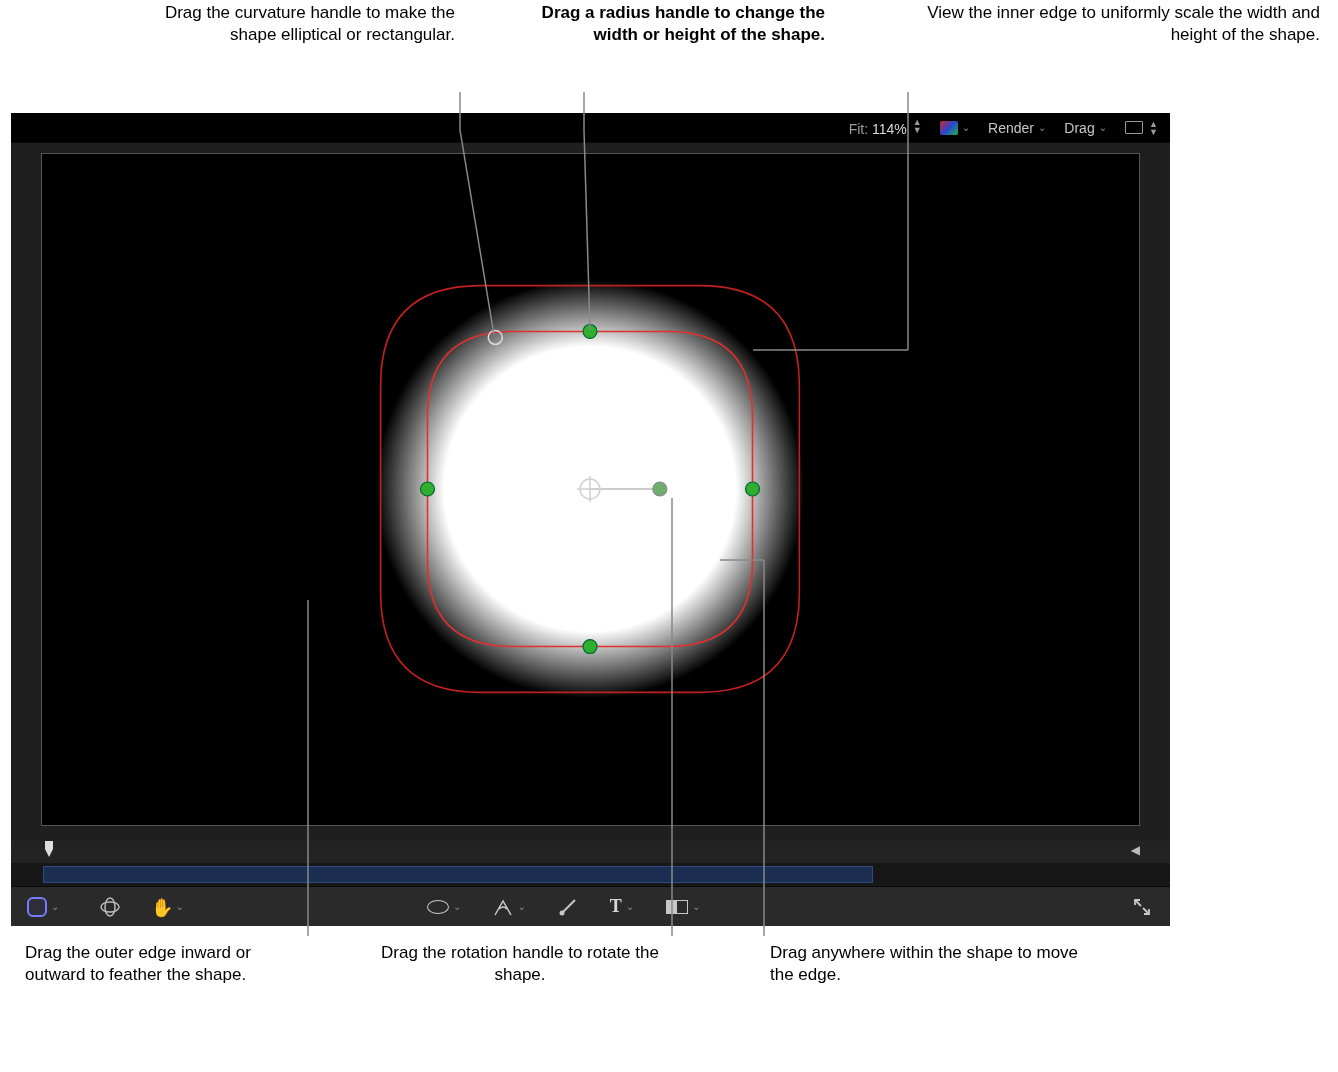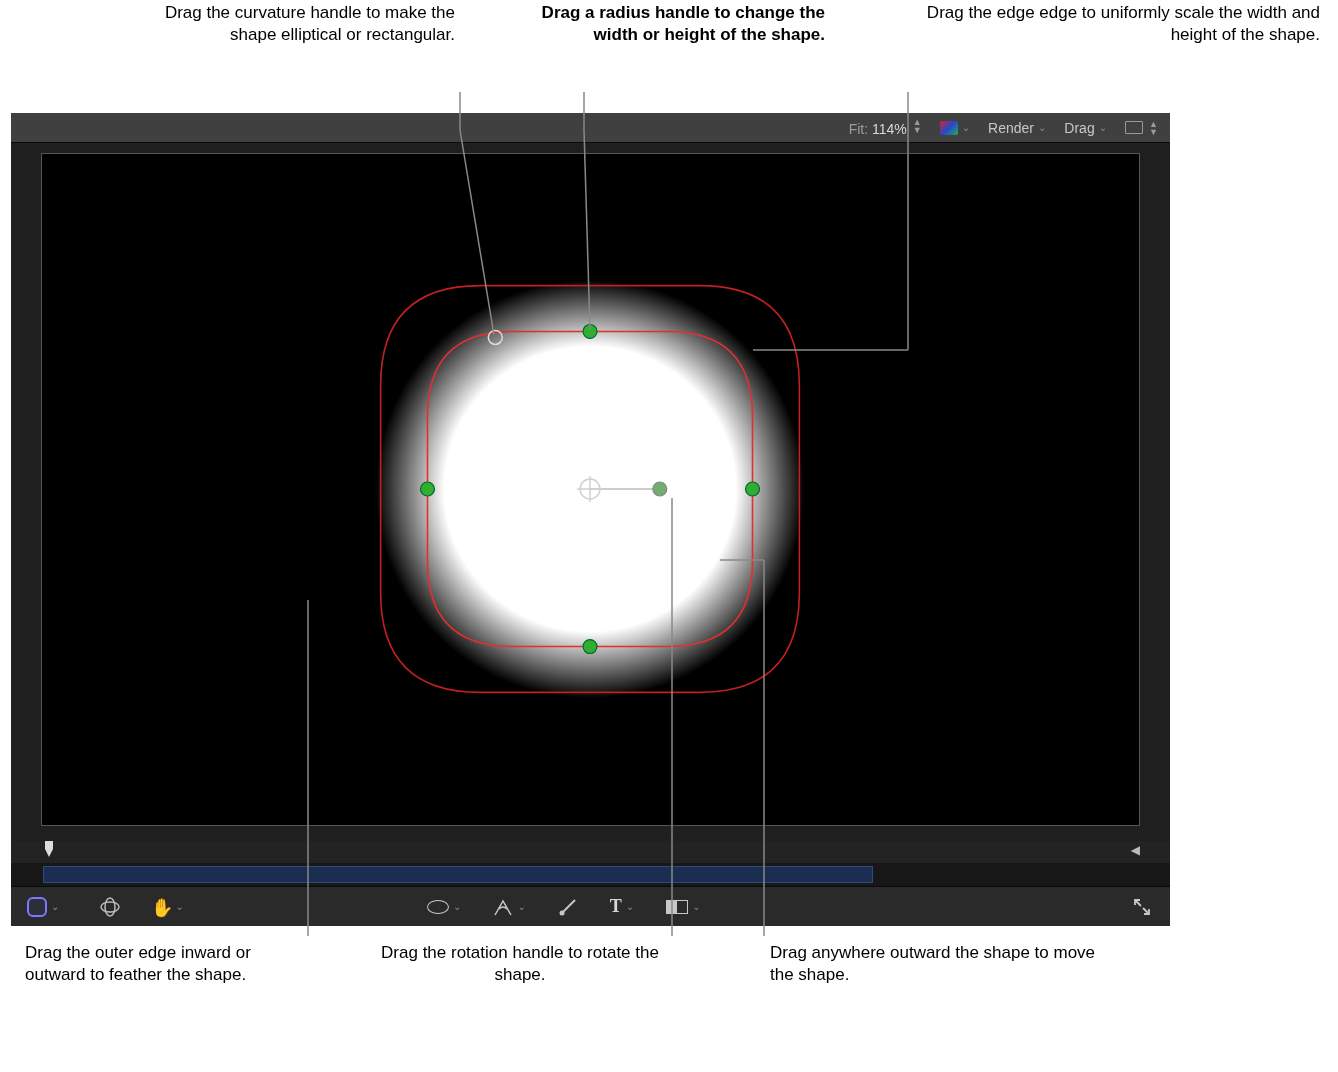--- a/index.html
+++ b/index.html
@@ -5,21 +5,21 @@
   * { margin: 0; padding: 0; box-sizing: border-box; }
   body { font-family: -apple-system, "Helvetica Neue", Arial, sans-serif; background: #fff; width: 1338px; height: 1072px; position: relative; overflow: hidden; }
 
   .callout { position: absolute; font-size: 17px; line-height: 1.3; color: #000; }
   .callout.top { text-align: right; }
   .callout.bottom-right { text-align: left; }
   .callout.bottom-left { text-align: left; }
   .callout.bottom-center { text-align: center; }
 
   .app { position: absolute; left: 11px; top: 113px; width: 1159px; height: 813px; background: #1f1f1f; font-size: 14px; color: #bfbfbf; }
-  .topbar { height: 30px; background: #404040; display: flex; align-items: center; justify-content: flex-end; gap: 18px; padding: 0 12px; border-bottom: 1px solid #0a0a0a; }
+  .topbar { height: 30px; background: #000000; display: flex; align-items: center; justify-content: flex-end; gap: 18px; padding: 0 12px; border-bottom: 1px solid #0a0a0a; }
   .fit-label { color: #9c9c9c; }
   .zoom-val { color: #d8d8d8; }
   .updown { display: inline-block; font-size: 9px; line-height: 8px; color: #9c9c9c; margin-left: 2px; vertical-align: 1px; }
   .menu-item { display: inline-flex; align-items: center; gap: 4px; color: #c7c7c7; cursor: pointer; }
   .chev { font-size: 10px; color: #8a8a8a; }
   .swatch { width: 18px; height: 14px; background: linear-gradient(135deg,#d12626,#2647d1,#24b14f); border-radius: 2px; display: inline-block; }
   .monitor-icon { width: 18px; height: 13px; border: 1px solid #999; border-radius: 1px; display: inline-block; position: relative; }
 
   .canvas-frame { position: absolute; left: 30px; top: 40px; right: 30px; bottom: 100px; border: 1px solid #555; background: #000; }
   .canvas-svg { width: 100%; height: 100%; display: block; }
@@ -47,21 +47,21 @@
   .ico-text { font-weight: 600; font-family: Georgia, serif; font-size: 18px; color: #d6d6d6; }
   .ico-mask { width: 22px; height: 14px; border: 1.5px solid #c7c7c7; background: linear-gradient(90deg,#c7c7c7 50%, transparent 50%); }
 
   .leader { position: absolute; pointer-events: none; }
 </style>
 </head>
 <body>
 
 <div class="callout top" style="left:160px; top:2px; width:295px;">Drag the curvature handle to make the shape elliptical or rectangular.</div>
 <div class="callout top" style="left:495px; top:2px; width:330px;font-weight:bold;">Drag a radius handle to change the width or height of the shape.</div>
-<div class="callout top" style="left:900px; top:2px; width:420px;">Drag the edge edge to uniformly scale the width and height of the shape.</div>
+<div class="callout top" style="left:900px; top:2px; width:420px;">View the inner edge to uniformly scale the width and height of the shape.</div>
 
 <div class="app">
   <div class="topbar">
     <span>
       <span class="fit-label">Fit:</span>
       <span class="zoom-val">114%</span>
       <span class="updown">▲<br>▼</span>
     </span>
     <span class="menu-item">
       <span class="swatch"></span>
@@ -176,21 +176,21 @@
             <path d="M3 8 L3 3 L8 3 M12 17 L17 17 L17 12" fill="none" stroke="#c7c7c7" stroke-width="1.8"></path>
             <path d="M3 3 L9 9 M17 17 L11 11" stroke="#c7c7c7" stroke-width="1.8"></path>
           </svg>
       </span>
     </div>
   </div>
 </div>
 
 <div class="callout bottom-left" style="left:25px; top:942px; width:280px;">Drag the outer edge inward or outward to feather the shape.</div>
 <div class="callout bottom-center" style="left:370px; top:942px; width:300px;">Drag the rotation handle to rotate the shape.</div>
-<div class="callout bottom-right" style="left:770px; top:942px; width:330px;">Drag anywhere outward the shape to move the shape.</div>
+<div class="callout bottom-right" style="left:770px; top:942px; width:330px;">Drag anywhere within the shape to move the edge.</div>
 
 <svg class="leader" style="left:0;top:0;" width="1338" height="1072">
   <g stroke="#888" stroke-width="1.5" fill="none">
 
     <line x1="460" y1="92" x2="460" y2="130"></line>
     <line x1="460" y1="130" x2="494" y2="335"></line>
 
     <line x1="584" y1="92" x2="584" y2="130"></line>
     <line x1="584" y1="130" x2="590" y2="330"></line>
 

